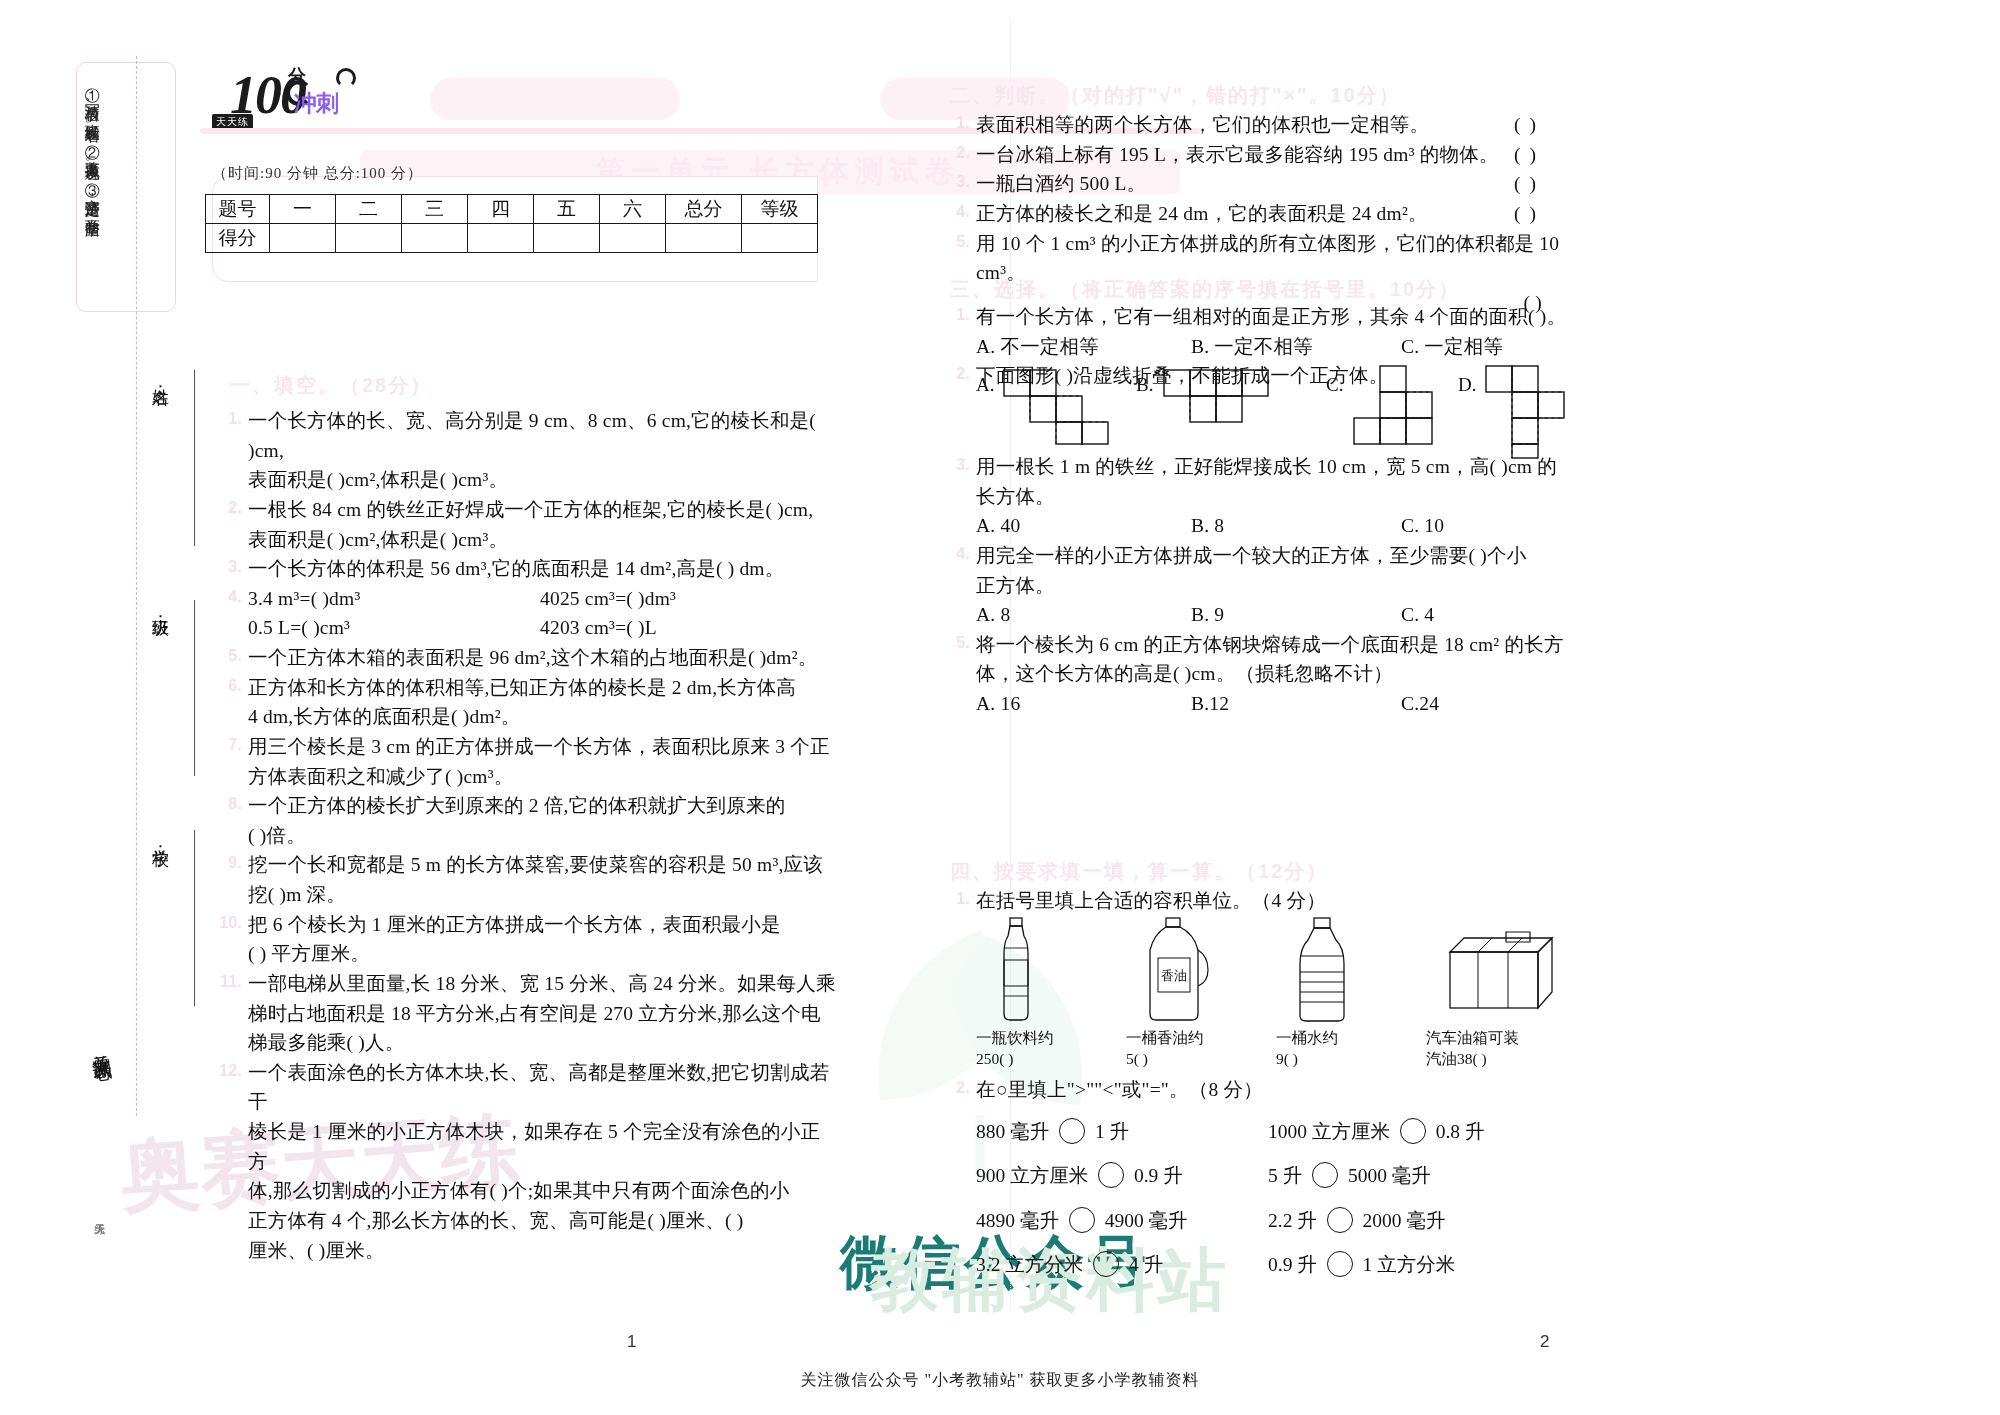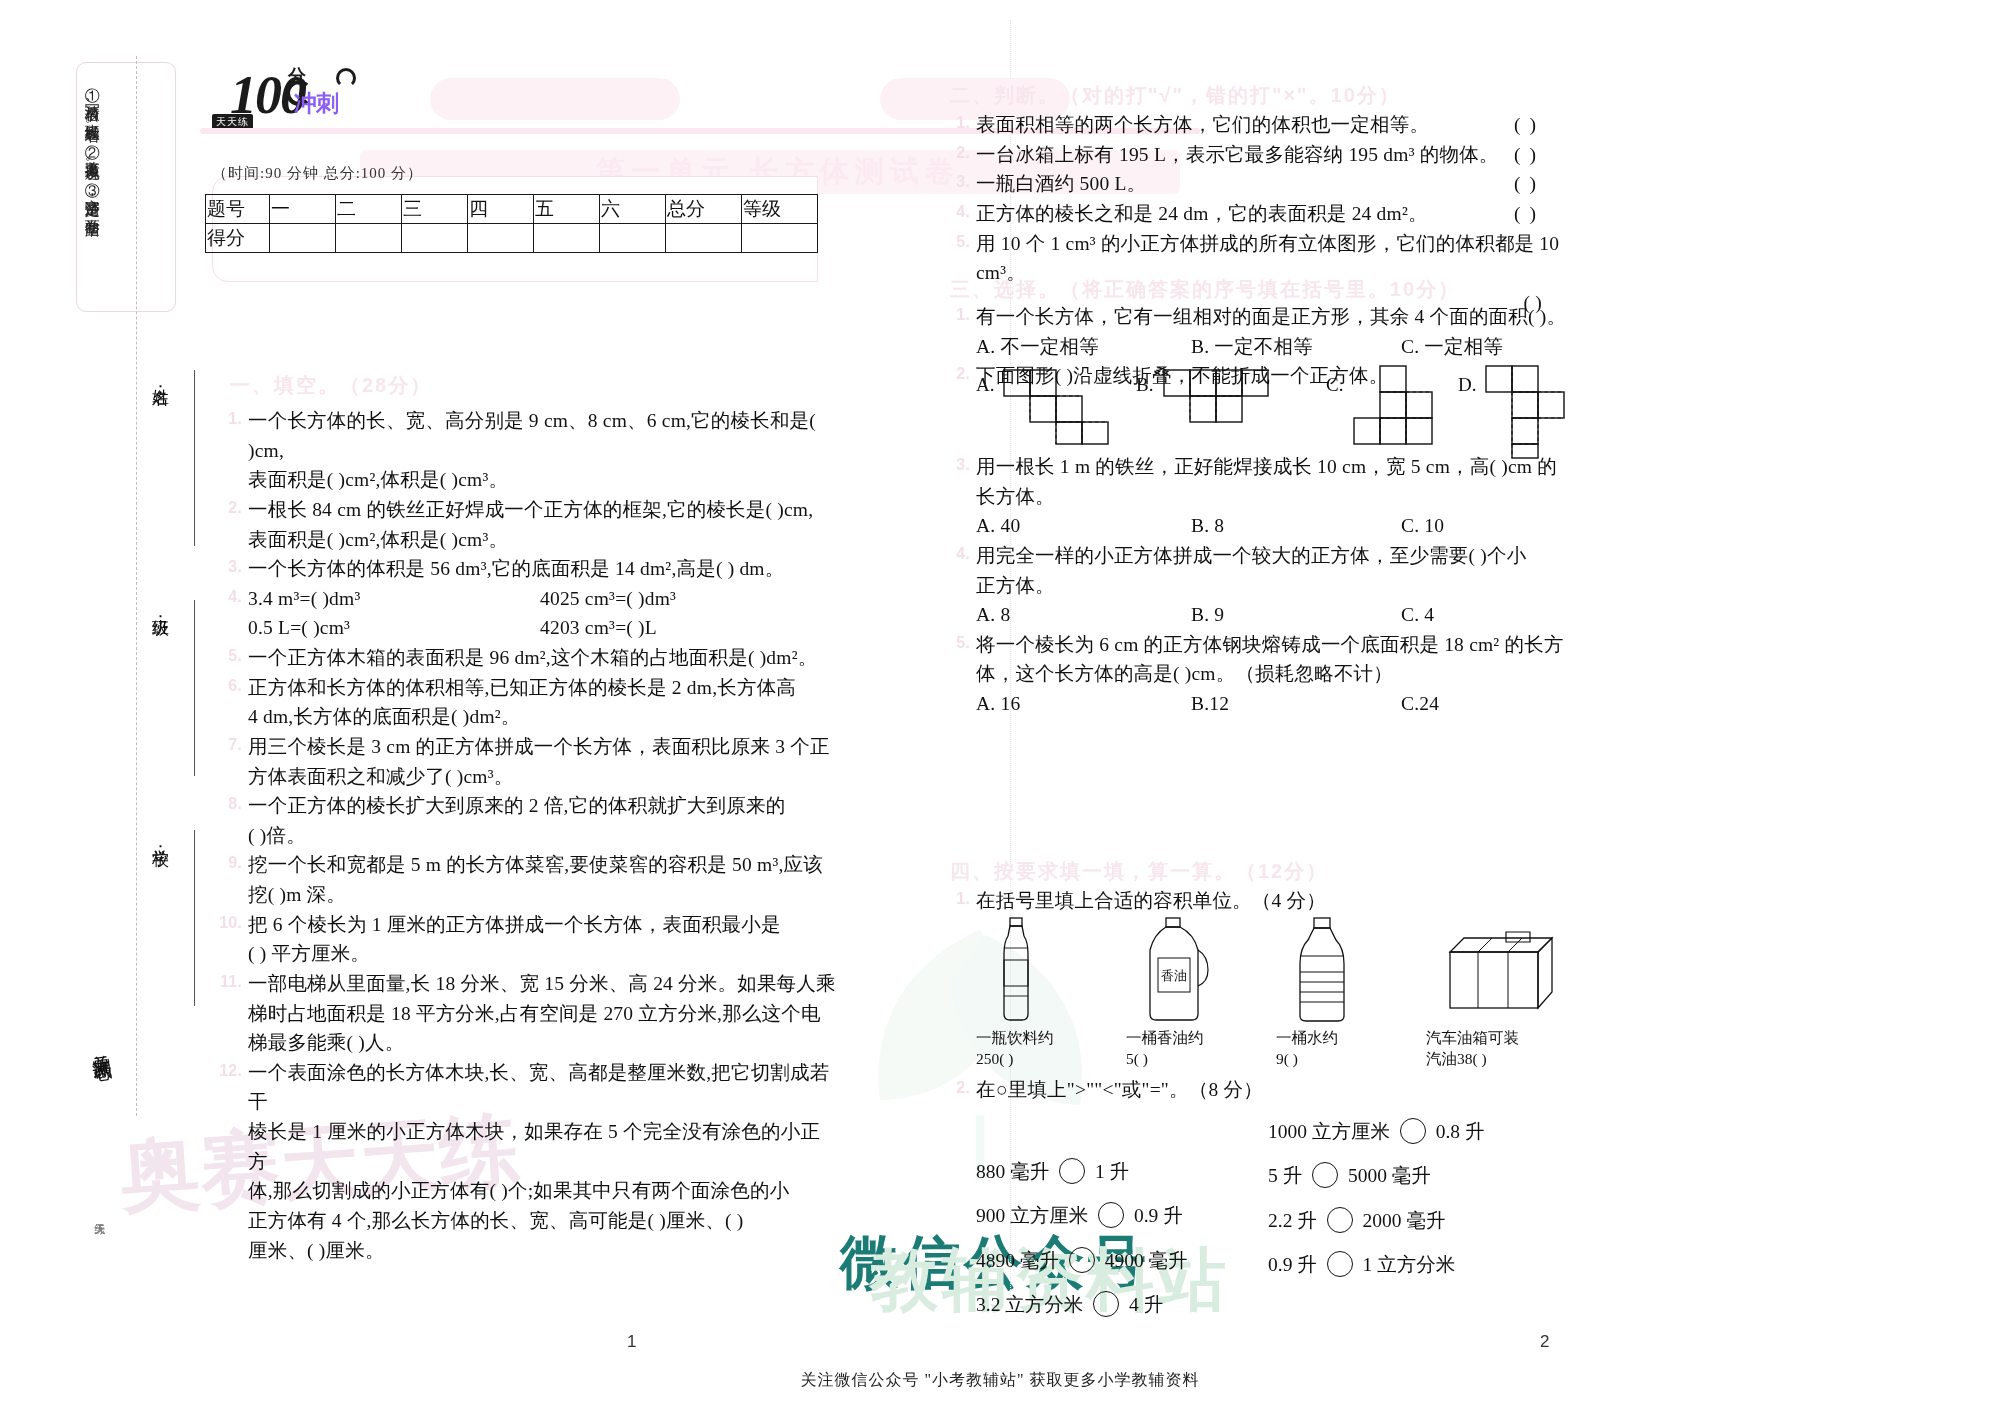--- a/index.html
+++ b/index.html
@@ -131,21 +131,21 @@
     position:absolute; left:212px; top:164px; width:606px; 
     font-size:15px; color:#333; letter-spacing:1px;
   }
 
   
   table.score{
     position:absolute; left:205px; top:194px;
     border-collapse:collapse; font-size:19px;
   }
   table.score td{
-    border:1px solid #1a1a1a; width:66px; height:14px; vertical-align:middle;
+    border:1px solid #1a1a1a; width:66px; height:14px; text-align:center; vertical-align:middle;
   }
   table.score td.hd{ width:64px; }
   table.score td.wide{ width:76px; }
 
   
   .col{ position:absolute; top:0; width:640px; }
   .colL{ left:200px; }
   .colR{ left:930px; }
 
   .sec-head{
@@ -553,21 +553,21 @@
       <div class="botcap" style="left:450px;top:133px;">汽油38(          )</div>
     </div>
 
     <div style="position:absolute;top:1075px;left:46px;width:592px;">
       <div class="q">
         <span class="qn">2.</span>
         <span>在○里填上"&gt;""&lt;"或"="。（8 分）</span>
       </div>
     </div>
 
-    <div class="cmp" style="position:absolute;top:1150px;left:46px;width:300px;">
+    <div class="cmp" style="position:absolute;top:1110px;left:46px;width:300px;">
       <div>
         <span>880 毫升</span>
         <span class="circ"></span>
         <span>1 升</span>
       </div>
       <div>
         <span>900 立方厘米</span>
         <span class="circ"></span>
         <span>0.9 升</span>
       </div>

